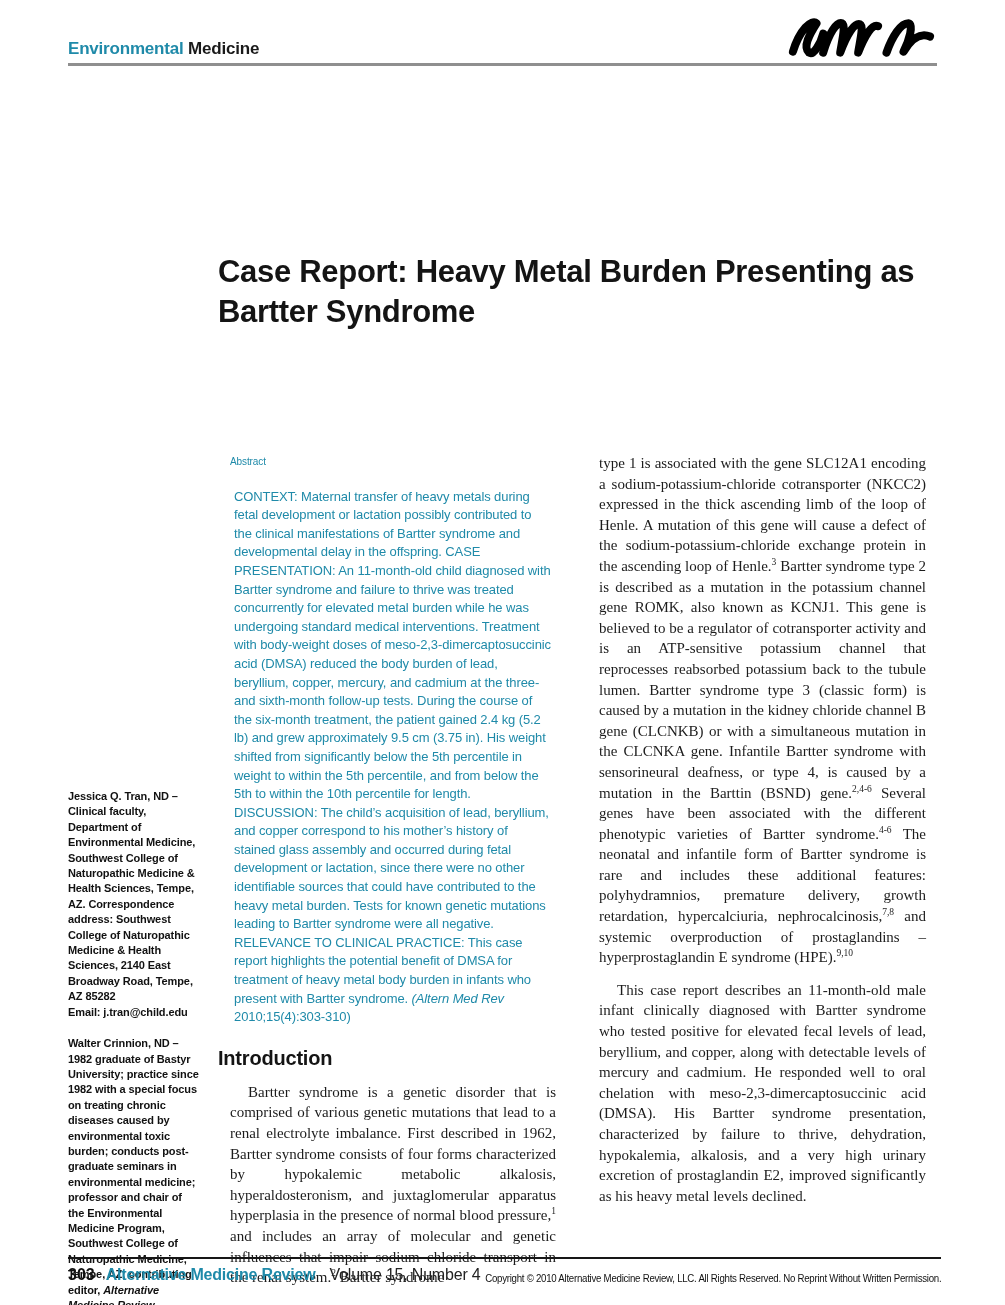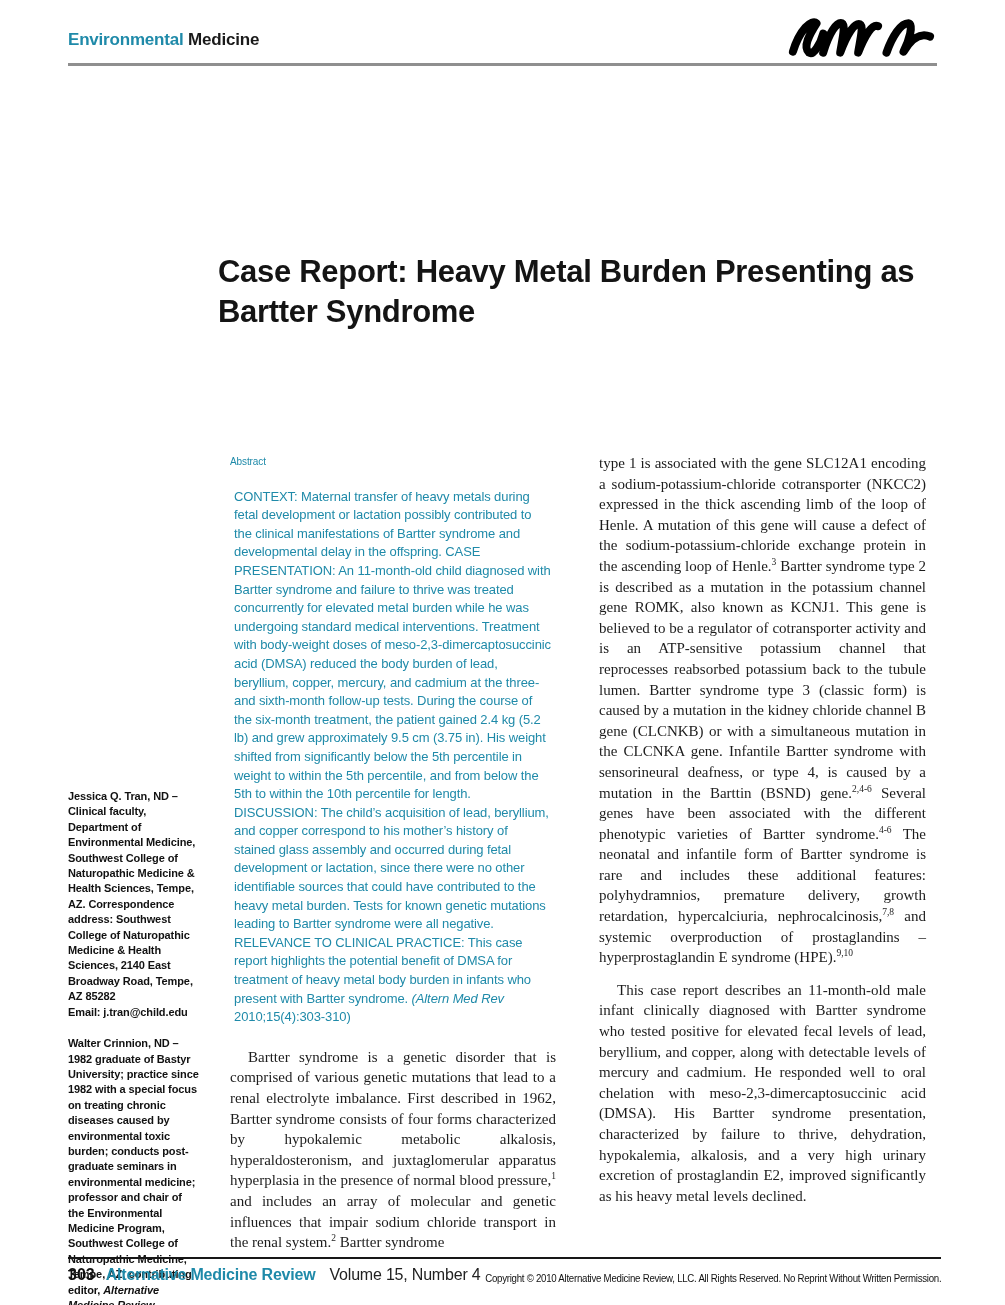--- a/index.html
+++ b/index.html
@@ -11,21 +11,21 @@
   .page{
     position:relative;
     width:1005px;height:1305px;
     background:#ffffff;
     font-family:"Liberation Sans",sans-serif;
     color:var(--ink);
     overflow:hidden;
   }
   
   .header-section{
-    position:absolute;left:68px;top:30px;
+    position:absolute;left:68px;top:39px;
     font-size:17px;font-weight:bold;letter-spacing:-0.2px;
   }
   .header-section .teal{color:var(--teal);}
   .logo{position:absolute;left:785px;top:11px;width:152px;height:52px;}
   .header-rule{position:absolute;left:68px;top:63px;width:869px;height:3px;background:var(--rule-gray);}
   
   .article-title{
     position:absolute;left:218px;top:231px;width:714px;
     font-size:31px;line-height:40px;font-weight:bold;
     letter-spacing:-0.3px;color:#141414;
@@ -108,20 +108,21 @@
     <p><span>Jessica Q. Tran, ND – Clinical faculty, Department of Environmental Medicine, Southwest College of Naturopathic Medicine &amp; Health Sciences, Tempe, AZ. Correspondence address: Southwest College of Naturopathic Medicine &amp; Health Sciences, 2140 East Broadway Road, Tempe, AZ 85282</span><br><span>Email: j.tran@child.edu</span></p>
     <p><span>Walter Crinnion, ND – 1982 graduate of Bastyr University; practice since 1982 with a special focus on treating chronic diseases caused by environmental toxic burden; conducts post-graduate seminars in environmental medicine; professor and chair of the Environmental Medicine Program, Southwest College of Naturopathic Medicine, Tempe, AZ; contributing editor, </span><i>Alternative Medicine Review</i></p>
   </aside>
 
   <div class="col-left">
     <div class="abstract">
       <h3 class="abstract-heading">Abstract</h3>
       <p><span>CONTEXT: Maternal transfer of heavy metals during fetal development or lactation possibly contributed to the clinical manifestations of Bartter syndrome and developmental delay in the offspring. CASE PRESENTATION: An 11-month-old child diagnosed with Bartter syndrome and failure to thrive was treated concurrently for elevated metal burden while he was undergoing standard medical interventions. Treatment with body-weight doses of meso-2,3-dimercaptosuccinic acid (DMSA) reduced the body burden of lead, beryllium, copper, mercury, and cadmium at the three- and sixth-month follow-up tests. During the course of the six-month treatment, the patient gained 2.4 kg (5.2 lb) and grew approximately 9.5 cm (3.75 in). His weight shifted from significantly below the 5th percentile in weight to within the 5th percentile, and from below the 5th to within the 10th percentile for length. DISCUSSION: The child’s acquisition of lead, beryllium, and copper correspond to his mother’s history of stained glass assembly and occurred during fetal development or lactation, since there were no other identifiable sources that could have contributed to the heavy metal burden. Tests for known genetic mutations leading to Bartter syndrome were all negative. RELEVANCE TO CLINICAL PRACTICE: This case report highlights the potential benefit of DMSA for treatment of heavy metal body burden in infants who present with Bartter syndrome. </span><i>(Altern Med Rev</i><span> 2010;15(4):303-310)</span></p>
     </div>
     <div class="intro">
+      <h2>Introduction</h2>
       <div class="serif">
         <p class="indent"><span>Bartter syndrome is a genetic disorder that is comprised of various genetic mutations that lead to a renal electrolyte imbalance. First described in 1962, Bartter syndrome consists of four forms characterized by hypokalemic metabolic alkalosis, hyperaldosteronism, and juxtaglomerular apparatus hyperplasia in the presence of normal blood pressure,</span><sup>1</sup><span> and includes an array of molecular and genetic influences that impair sodium chloride transport in the renal system.</span><sup>2</sup><span> Bartter syndrome</span></p>
       </div>
     </div>
   </div>
 
   <div class="col-right serif">
     <p><span>type 1 is associated with the gene SLC12A1 encoding a sodium-potassium-chloride cotransporter (NKCC2) expressed in the thick ascending limb of the loop of Henle. A mutation of this gene will cause a defect of the sodium-potassium-chloride exchange protein in the ascending loop of Henle.</span><sup>3</sup><span> Bartter syndrome type 2 is described as a mutation in the potassium channel gene ROMK, also known as KCNJ1. This gene is believed to be a regulator of cotransporter activity and is an ATP-sensitive potassium channel that reprocesses reabsorbed potassium back to the tubule lumen. Bartter syndrome type 3 (classic form) is caused by a mutation in the kidney chloride channel B gene (CLCNKB) or with a simultaneous mutation in the CLCNKA gene. Infantile Bartter syndrome with sensorineural deafness, or type 4, is caused by a mutation in the Barttin (BSND) gene.</span><sup>2,4-6</sup><span> Several genes have been associated with the different phenotypic varieties of Bartter syndrome.</span><sup>4-6</sup><span> The neonatal and infantile form of Bartter syndrome is rare and includes these additional features: polyhydramnios, premature delivery, growth retardation, hypercalciuria, nephrocalcinosis,</span><sup>7,8</sup><span> and systemic overproduction of prostaglandins – hyperprostaglandin E syndrome (HPE).</span><sup>9,10</sup></p>
     <p class="indent">This case report describes an 11-month-old male infant clinically diagnosed with Bartter syndrome who tested positive for elevated fecal levels of lead, beryllium, and copper, along with detectable levels of mercury and cadmium. He responded well to oral chelation with meso-2,3-dimercaptosuccinic acid (DMSA). His Bartter syndrome presentation, characterized by failure to thrive, dehydration, hypokalemia, alkalosis, and a very high urinary excretion of prostaglandin E2, improved significantly as his heavy metal levels declined.</p>
   </div>

